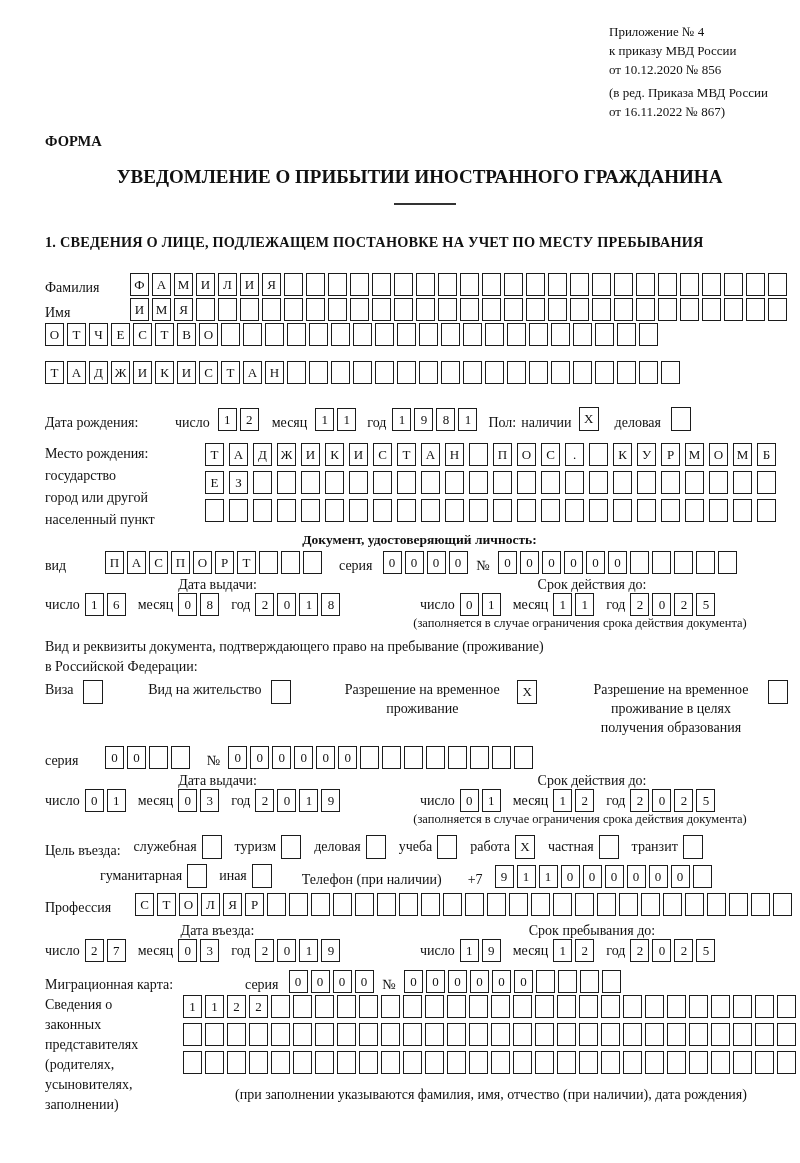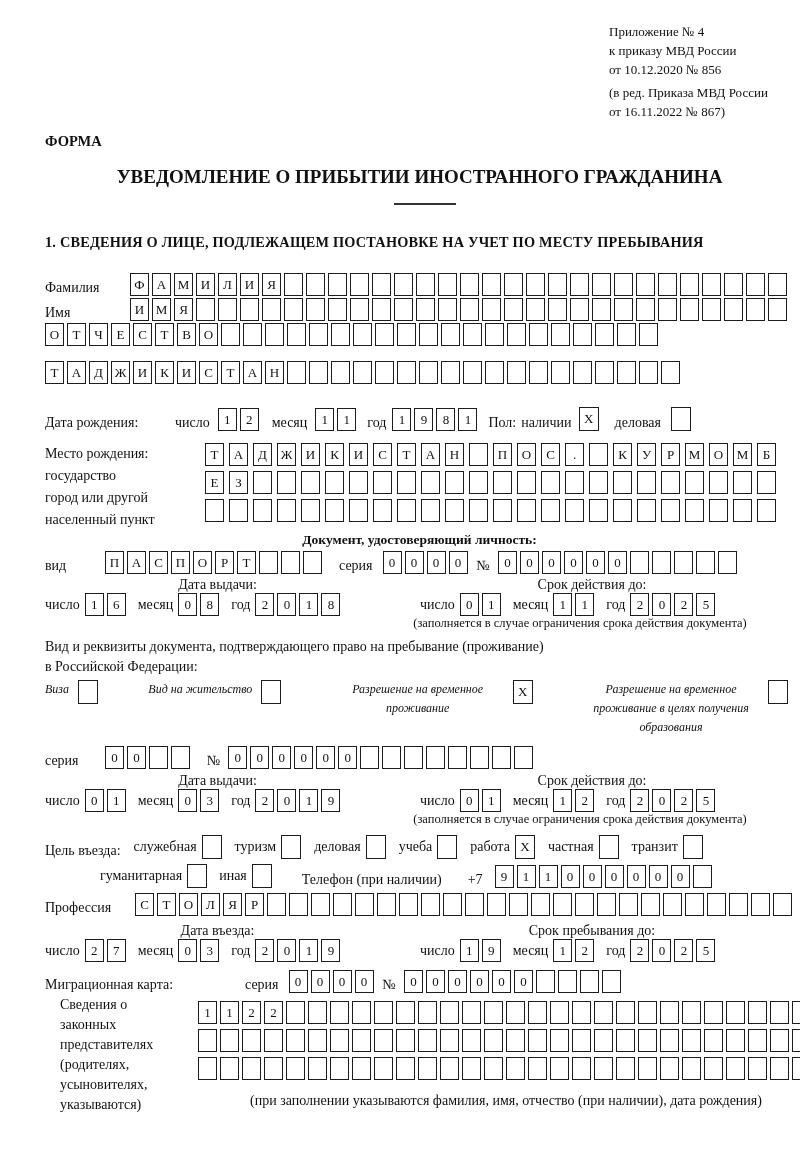--- a/index.html
+++ b/index.html
@@ -34,26 +34,26 @@
   .dates-row { display:flex; align-items:center; }
   .dg { display:flex; align-items:center; }
   .dg .lbl { margin-right:5px; }
   .dg .cellrow { margin-right:9px; }
   .dhalf-l { width:345px; }
   .dhalf-r { flex:1; padding-left:30px; }
   .note-right { margin-left:auto; width:420px; text-align:center; font-size:12.5px; margin-right:4px; }
 
   .opts { display:flex; align-items:flex-start; justify-content:space-between; padding-right:6px; margin-top:5px; }
   .opt { display:flex; align-items:flex-start; gap:9px; }
-  .opt .optlbl { font-size:12px; line-height:19px;font-style:italic; }
+  .opt .optlbl { font-size:14px; line-height:19px; }
   .opt .center { text-align:center; }
 
   .pair { display:flex; align-items:center; gap:5px; }
 
-  .reps { display:flex; align-items:center; margin-top:2px;margin-left:15px; }
+  .reps { display:flex; align-items:flex-start; margin-top:2px; }
   .reps-labels { width:138px; font-size:14px; line-height:20px; flex:none; }
   .reps-cells { flex:1; }
   .reps-cells .cellline { margin-bottom:5px; }
   .reps-note { text-align:center; font-size:14px; margin-top:9px; }
 </style>
 </head>
 <body>
 
 <div class="page">
 
@@ -701,21 +701,21 @@
       </span>
   </div>
 
   <div class="reps">
     <div class="reps-labels">
       <div>Сведения о</div>
       <div>законных</div>
       <div>представителях</div>
       <div>(родителях,</div>
       <div>усыновителях,</div>
-      <div>указываются)</div>
+      <div>заполнении)</div>
     </div>
     <div class="reps-cells">
       <div class="cellrow cellline">
           <span class="cell">1</span>
           <span class="cell">1</span>
           <span class="cell">2</span>
           <span class="cell">2</span>
           <span class="cell"></span>
           <span class="cell"></span>
           <span class="cell"></span>

